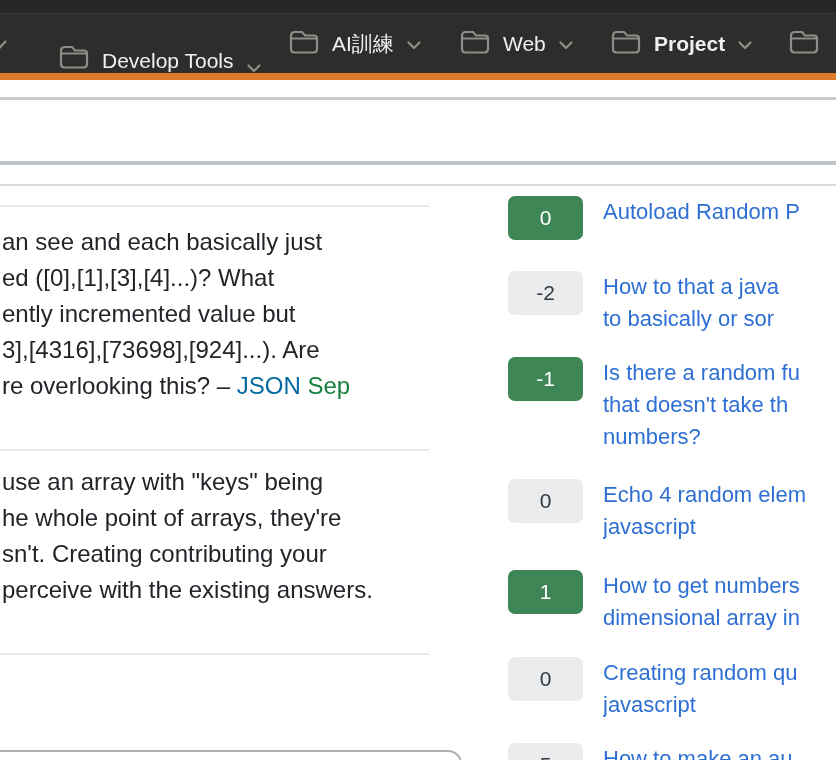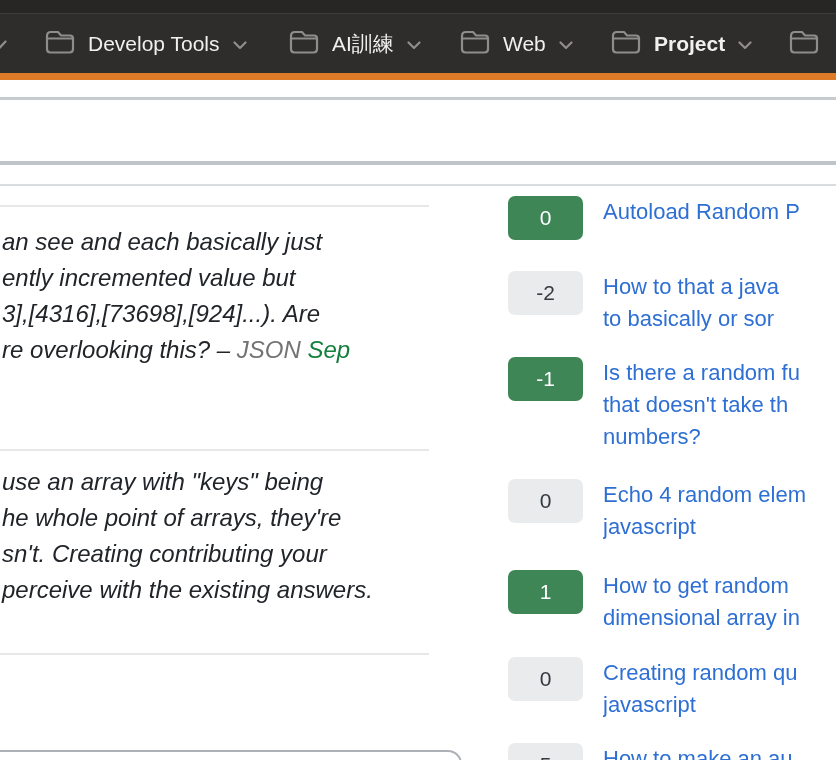--- a/index.html
+++ b/index.html
@@ -20,22 +20,22 @@
   
   .hline{position:absolute;left:0;}
   .line-nav{top:97px;width:836px;height:3px;background:#c6cbd0;}
   .line-section{top:161px;width:836px;height:4px;background:#bec4ca;}
   .line-sub{top:184px;width:836px;height:2px;background:#d9dcdf;}
   .comment-sep{height:2px;width:429px;background:#e6e8ea;}
   .sep-1{top:205px;} .sep-2{top:449px;} .sep-3{top:653px;}
   
   .comment{position:absolute;left:2px;color:#212529;font-size:24px;line-height:36px;}
   .comment-1{top:224px;} .comment-2{top:464px;}
-  .comment .cline{white-space:nowrap;font-style:italic;}
-  .author-link{color:#737373;text-decoration:none;cursor:pointer;}
+  .comment .cline{white-space:nowrap;}
+  .author-link{color:#0369a1;text-decoration:none;cursor:pointer;}
   .comment-date{color:#15803d;}
   
   .rq-row{position:absolute;left:508px;width:328px;display:flex;align-items:flex-start;overflow:hidden;}
   .rq-badge{flex:0 0 75px;height:44px;border-radius:7px;display:flex;align-items:center;justify-content:center;
             font-size:21px;}
   .rq-badge.green{background:#3e8656;color:#ffffff;}
   .rq-badge.gray{background:#e9ebec;color:#343a40;}
   .rq-title{margin-left:20px;width:231px;overflow:hidden;color:#2e6fd3;font-size:22px;line-height:32px;cursor:pointer;}
   .rq-title .tline{white-space:nowrap;}
   .rq-1{top:196px;} .rq-2{top:271px;} .rq-3{top:357px;} .rq-4{top:479px;}
@@ -52,21 +52,21 @@
 
 <div class="bookmarks-bar">
   <div class="bm-folder" style="left:-8px;">
     <span class="bm-chev">
       <svg width="15" height="10" viewBox="0 0 15 10">
           <polyline points="1.5,1.5 7.5,8 13.5,1.5" fill="none" stroke="#918e8a" stroke-width="2.2" stroke-linecap="round" stroke-linejoin="round"></polyline>
         </svg>
     </span>
   </div>
 
-  <div class="bm-folder" style="left:45px;">
+  <div class="bm-folder" style="left:59px;align-items:flex-end;">
     <span>
       <svg width="30" height="24" viewBox="0 0 30 24">
           <path d="M2 6 q0-4 4-4 h7 l3 3.5 h9 q3 0 3 3 v10.5 q0 3.5-3.5 3.5 H5.5 q-3.5 0-3.5-3.5 z" fill="none" stroke="#8f8d8a" stroke-width="2.2"></path>
           <line x1="2.5" y1="8.5" x2="27.5" y2="8.5" stroke="#8f8d8a" stroke-width="2"></line>
         </svg>
     </span>
     <span class="bm-label">Develop Tools</span>
     <span class="bm-chev">
       <svg width="14" height="9" viewBox="0 0 14 9">
           <polyline points="1.5,1.5 7,7 12.5,1.5" fill="none" stroke="#918e8a" stroke-width="2.2" stroke-linecap="round" stroke-linejoin="round"></polyline>
@@ -133,20 +133,21 @@
 
 <div class="hline line-nav"></div>
 <div class="hline line-section"></div>
 <div class="hline line-sub"></div>
 <div class="hline comment-sep sep-1"></div>
 <div class="hline comment-sep sep-2"></div>
 <div class="hline comment-sep sep-3"></div>
 
 <div class="comment comment-1">
   <div class="cline">an see and each basically just</div>
+  <div class="cline">ed ([0],[1],[3],[4]...)? What</div>
   <div class="cline">ently incremented value but</div>
   <div class="cline">3],[4316],[73698],[924]...). Are</div>
   <div class="cline"><span>re overlooking this? – </span><span class="author-link">JSON</span><span class="comment-date"> Sep</span></div>
 </div>
 
 <div class="comment comment-2">
   <div class="cline">use an array with "keys" being</div>
   <div class="cline">he whole point of arrays, they're</div>
   <div class="cline">sn't. Creating contributing your</div>
   <div class="cline">perceive with the existing answers.</div>
@@ -180,21 +181,21 @@
   <div class="rq-badge gray">0</div>
   <div class="rq-title">
     <div class="tline">Echo 4 random elem</div>
     <div class="tline">javascript</div>
   </div>
 </div>
 
 <div class="rq-row rq-5">
   <div class="rq-badge green">1</div>
   <div class="rq-title">
-    <div class="tline">How to get random</div>
+    <div class="tline">How to get numbers</div>
     <div class="tline">dimensional array in</div>
   </div>
 </div>
 
 <div class="rq-row rq-6">
   <div class="rq-badge gray">0</div>
   <div class="rq-title">
     <div class="tline">Creating random qu</div>
     <div class="tline">javascript</div>
   </div>

